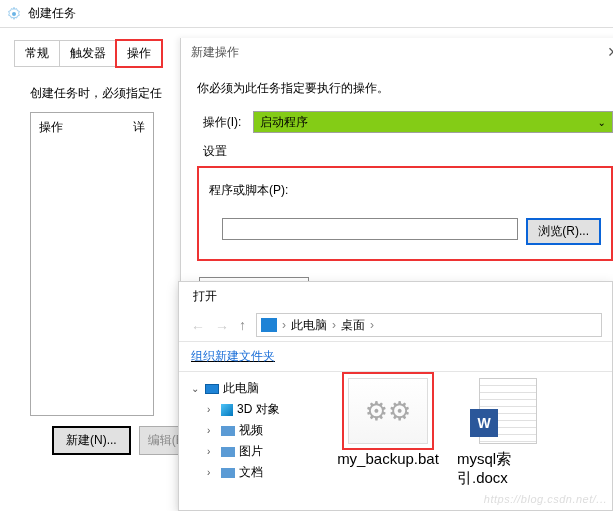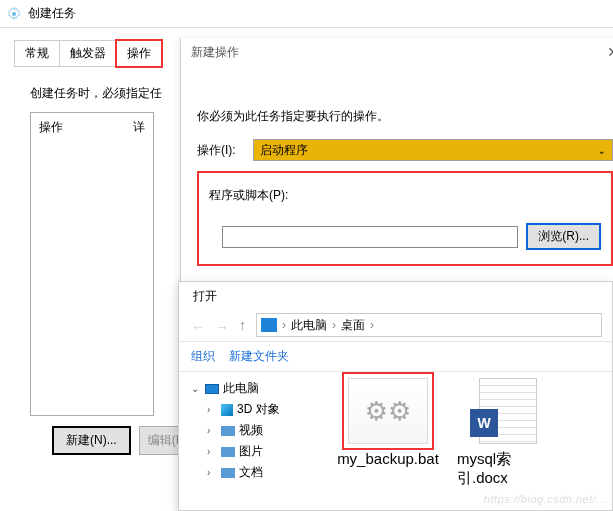--- a/index.html
+++ b/index.html
@@ -19,43 +19,43 @@
     .actions-header { font-size: 12px; }
     .back-footer { margin-top: 10px; display: flex; gap: 8px; padding-left: 22px; }
     .btn-new { border: 2px solid #000000; background: #e1e1e1; padding: 4px 12px; }
     .btn-edit { border: 1px solid #adadad; background: #e1e1e1; padding: 4px 8px; color: #888; }
 
     
     .win-front { position: absolute; left: 180px; top: 38px; width: 449px; height: 473px; background: #fff; border-left: 1px solid #d0d0d0; box-shadow: -2px 0 6px rgba(0,0,0,0.08); }
     .titlebar-front { height: 28px; display: flex; align-items: center; justify-content: space-between; padding: 0 10px; color: #555; }
     .close-x { color: #555; font-size: 14px; }
     .front-body { padding: 14px 16px 0 16px; }
-    .instr { margin-bottom: 14px; margin-top: 28px; }
+    .instr { margin-bottom: 14px; }
     .row { display: flex; align-items: center; margin-bottom: 10px; gap: 6px; }
-    .row label { min-width: 50px; }
-    .dropdown { flex: 1; height: 22px; border: 1px solid #a0a0a0; background: #eab308; display: flex; align-items: center; justify-content: space-between; padding: 0 6px; }
+    .row label { min-width: 50px; text-align: center; }
+    .dropdown { flex: 1; height: 22px; border: 1px solid #a0a0a0; background: #84cc16; display: flex; align-items: center; justify-content: space-between; padding: 0 6px; }
     .chev { font-size: 10px; }
     .settings-label { margin: 8px 0 6px 6px; }
     .settings-box { border: 2px solid #e33; padding: 14px 10px 14px 10px; }
-    .program-row { display: flex; gap: 8px; align-items: center; margin-left: 13px; }
+    .program-row { display: flex; gap: 8px; align-items: flex-start; margin-left: 13px; }
     .textinput { flex: 1; height: 22px; border: 1px solid #888; background: #fff; }
     .browse-btn { border: 2px solid #0a64d8; background: #e1e1e1; padding: 3px 10px; }
     .opt-row { display: flex; align-items: center; justify-content: space-between; margin-top: 16px; padding: 0 2px; }
     .smallinput { width: 110px; height: 22px; border: 1px solid #888; background: #fff; }
 
     
     .open-dlg { position: absolute; left: 178px; top: 281px; width: 435px; height: 230px; background: #fff; border: 1px solid #d0d0d0; box-shadow: 0 4px 12px rgba(0,0,0,0.15); }
     .open-title { padding: 6px 10px 2px 14px; font-size: 12px; }
     .nav-row { display: flex; align-items: center; padding: 6px 10px 4px 12px; gap: 10px; border-bottom: 1px solid #e5e5e5; }
     .nav-arrow { color: #888; font-size: 14px; }
     .nav-arrow.disabled { color: #ccc; }
     .breadcrumb { flex: 1; height: 24px; border: 1px solid #ccc; display: flex; align-items: center; padding: 0 4px; gap: 2px; }
     .bc-icon { width: 16px; height: 14px; background: #1e83d6; display: inline-block; }
     .bc-sep { color: #888; padding: 0 3px; }
-    .toolbar-row { display: flex; align-items: center; padding: 6px 12px; gap: 14px; border-bottom: 1px solid #e5e5e5; }
+    .toolbar-row { display: flex; align-items: center; padding: 6px 12px; border-bottom: 1px solid #e5e5e5; text-decoration: underline; }
     .tb-link { color: #1a6ed8; }
     .open-main { display: flex; height: 140px; }
     .tree { width: 148px; padding: 6px 4px 6px 12px; overflow: hidden; }
     .tree-row { display: flex; align-items: center; gap: 4px; padding: 2px 0; }
     .tree-indent { margin-left: 16px; }
     .expander { width: 10px; color: #555; font-size: 10px; }
     .pc-icon { display: inline-block; width: 14px; height: 10px; background: #1e83d6; border: 1px solid #0b5fa5; }
     .cube-icon { display:inline-block; width:12px; height:12px; background:linear-gradient(135deg,#4fc3f7,#0277bd); }
     .folder-icon { display:inline-block; width:14px; height:10px; background:#5b9bd5; }
     .files { flex: 1; display: flex; gap: 18px; padding: 6px 0 0 10px; }
@@ -108,20 +108,21 @@
     <div class="instr">你必须为此任务指定要执行的操作。</div>
 
     <div class="row">
       <label>操作(I):</label>
       <div class="dropdown">
         <span>启动程序</span>
         <span class="chev">⌄</span>
       </div>
     </div>
 
+    <div class="settings-label">设置</div>
 
     <div class="settings-box">
       <div style="margin-bottom:19px;">程序或脚本(P):</div>
       <div class="program-row">
         <input class="textinput" value="" style="">
         <button class="browse-btn"><span>浏览(R)...</span></button>
       </div>
     </div>
 
     <div class="opt-row">

